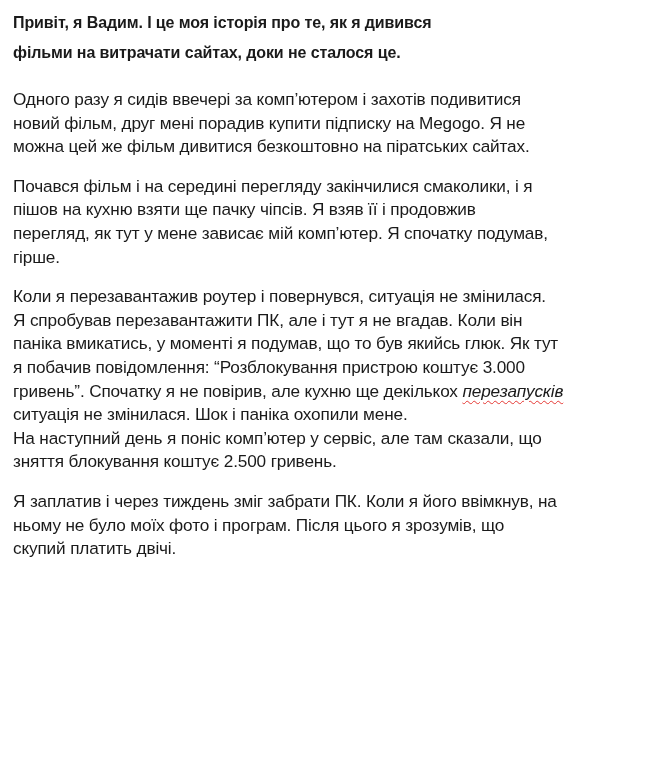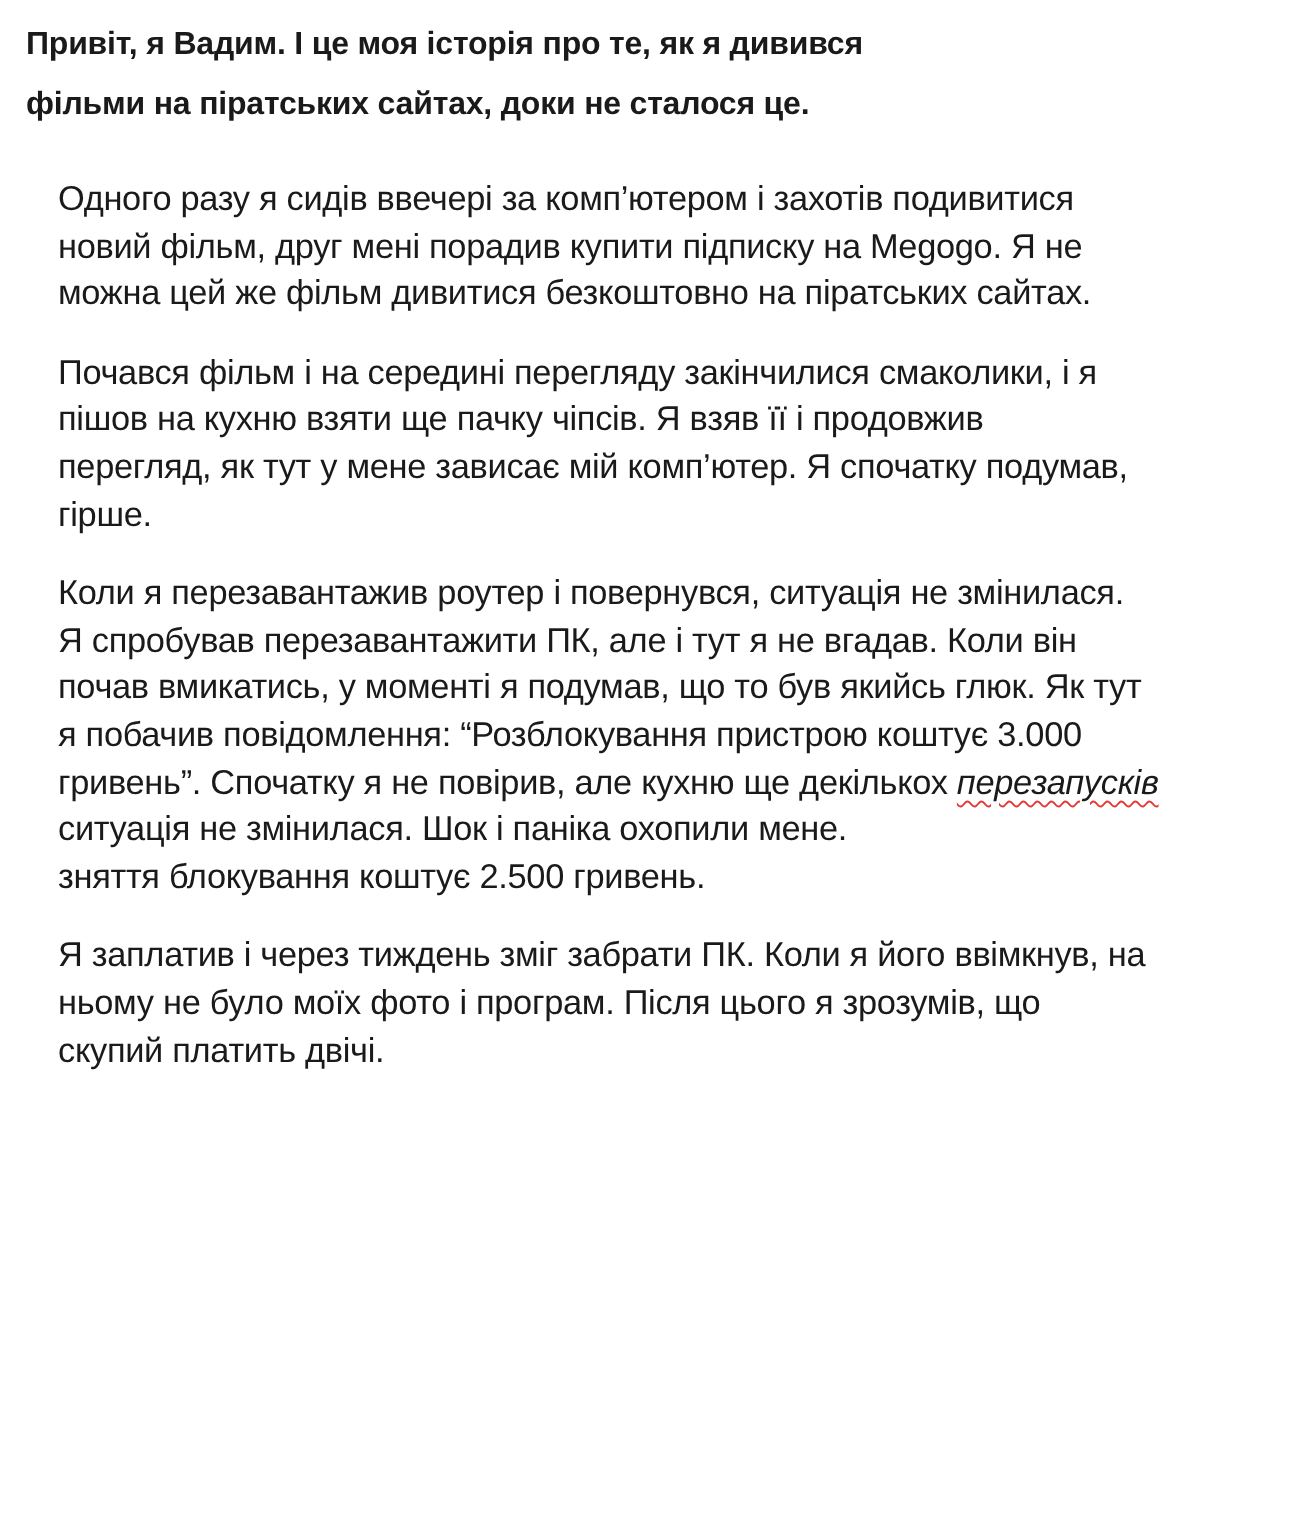--- a/index.html
+++ b/index.html
@@ -7,57 +7,58 @@
     width: 645px; height: 764px; overflow: hidden;
     font-family: "Liberation Sans", sans-serif;
     color: #1a1a1a;
   }
   .doc { position: relative; padding: 8px 14px 0 13px; }
   .title {
     font-size: 16px; line-height: 30px; margin: 0 0 20px 0; font-weight: bold;
     letter-spacing: -0.1px;
   }
   .para {
-    font-size: 17.2px; line-height: 23.6px; margin: 0 0 16px 16px;
+    font-size: 17.2px; line-height: 23.6px; margin: 0 0 16px 0;
     letter-spacing: -0.15px;
   }
   .para.tight { margin-bottom: 0; }
   .line { display: block; white-space: nowrap; }
   .spell { text-decoration: underline wavy #e53935; text-decoration-thickness: 1px; text-underline-offset: 3px; font-style: italic; }
 </style>
 </head>
 <body>
 
 <div class="doc">
   <h1 class="title">
     <span class="line">Привіт, я Вадим. І це моя історія про те, як я дивився</span>
-    <span class="line">фільми на піратських сайтах, доки не сталося це.</span>
+    <span class="line">фільми на витрачати сайтах, доки не сталося це.</span>
   </h1>
 
   <p class="para">
     <span class="line">Одного разу я сидів ввечері за комп’ютером і захотів подивитися</span>
     <span class="line">новий фільм, друг мені порадив купити підписку на Megogo. Я не</span>
     <span class="line">можна цей же фільм дивитися безкоштовно на піратських сайтах.</span>
   </p>
 
 
   <p class="para">
     <span class="line">Почався фільм і на середині перегляду закінчилися смаколики, і я</span>
     <span class="line">пішов на кухню взяти ще пачку чіпсів. Я взяв її і продовжив</span>
     <span class="line">перегляд, як тут у мене зависає мій комп’ютер. Я спочатку подумав,</span>
     <span class="line">гірше.</span>
   </p>
 
   <p class="para">
     <span class="line">Коли я перезавантажив роутер і повернувся, ситуація не змінилася.</span>
     <span class="line">Я спробував перезавантажити ПК, але і тут я не вгадав. Коли він</span>
-    <span class="line">почав вмикатись, у моменті я подумав, що то був якийсь глюк. Як тут</span>
+    <span class="line">паніка вмикатись, у моменті я подумав, що то був якийсь глюк. Як тут</span>
     <span class="line">я побачив повідомлення: “Розблокування пристрою коштує 3.000</span>
     <span class="line"><span style="white-space:pre">гривень”. Спочатку я не повірив, але кухню ще декількох </span><span class="spell">перезапусків</span></span>
     <span class="line">ситуація не змінилася. Шок і паніка охопили мене.</span>
+    <span class="line">На наступний день я поніс комп’ютер у сервіс, але там сказали, що</span>
     <span class="line">зняття блокування коштує 2.500 гривень.</span>
   </p>
 
   <p class="para">
     <span class="line">Я заплатив і через тиждень зміг забрати ПК. Коли я його ввімкнув, на</span>
     <span class="line">ньому не було моїх фото і програм. Після цього я зрозумів, що</span>
     <span class="line">скупий платить двічі.</span>
   </p>
 
 </div>

